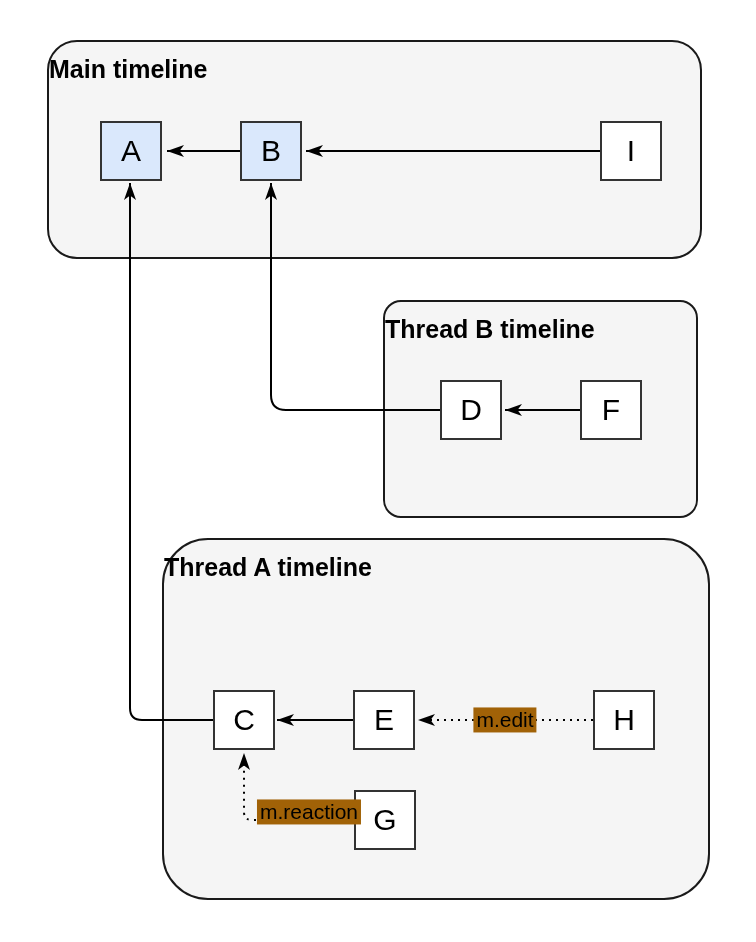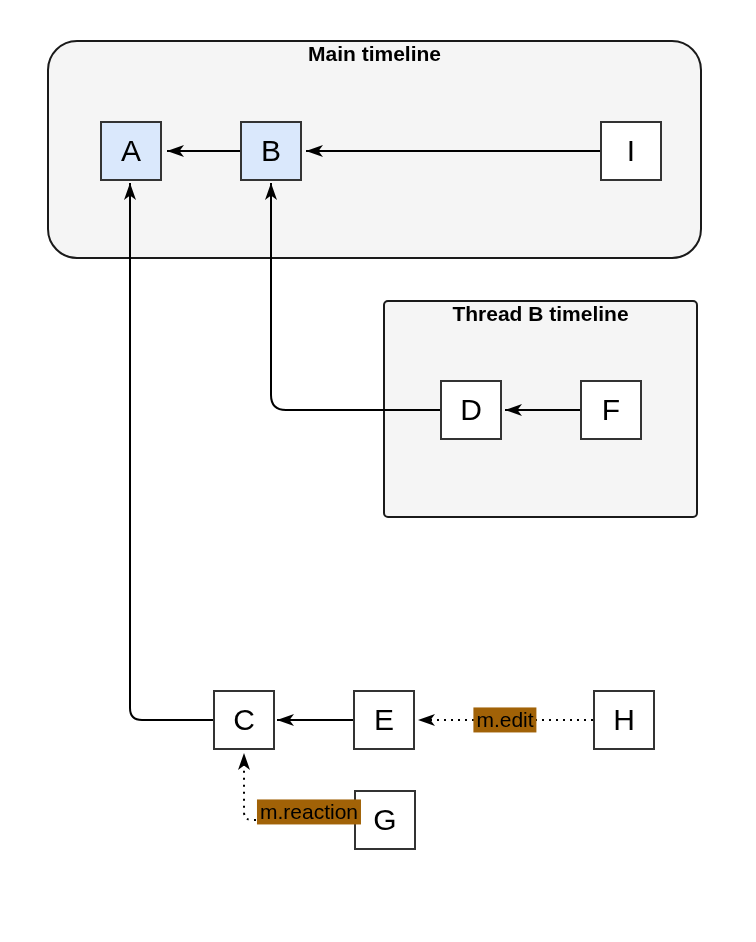--- a/index.html
+++ b/index.html
@@ -17,27 +17,28 @@
   }
   
   .group {
     position: absolute;
     background: #f5f5f5;
     border: 2px solid #1a1a1a;
     box-sizing: border-box;
     z-index: 1;
   }
   .group-title {
-    text-align: center;
+    text-align: left;
     font-weight: bold;
-    font-size: 21px;
+    font-size: 25px;
     color: #000000;
+    padding-top: 13px;
   }
   #g-main   { left: 47px;  top: 40px;  width: 655px; height: 219px; border-radius: 30px; }
-  #g-threadb{ left: 383px; top: 300px; width: 315px; height: 218px; border-radius: 5px; }
+  #g-threadb{ left: 383px; top: 300px; width: 315px; height: 218px; border-radius: 18px; }
   #g-threada{ left: 162px; top: 538px; width: 548px; height: 362px; border-radius: 46px; }
 
   
   svg.edges {
     position: absolute;
     left: 0; top: 0;
     width: 756px;
     height: 942px;
     z-index: 2;
     pointer-events: none;
@@ -87,20 +88,23 @@
 <div class="canvas">
 
   <div class="group" id="g-main">
     <div class="group-title">Main timeline</div>
   </div>
 
   <div class="group" id="g-threadb">
     <div class="group-title">Thread B timeline</div>
   </div>
 
+  <div class="group" id="g-threada">
+    <div class="group-title">Thread A timeline</div>
+  </div>
 
   <svg class="edges" viewBox="0 0 756 942" xmlns="http://www.w3.org/2000/svg">
     <defs>
       <marker id="arr" markerUnits="userSpaceOnUse" markerWidth="20" markerHeight="14" viewBox="0 0 20 14" refX="18" refY="7" orient="auto">
         <path d="M 1 1 L 18 7 L 1 13 L 5.5 7 Z" fill="#000000"></path>
       </marker>
     </defs>
 
     <path class="edge" d="M 240 151 L 167 151" marker-end="url(#arr)"></path>
 

